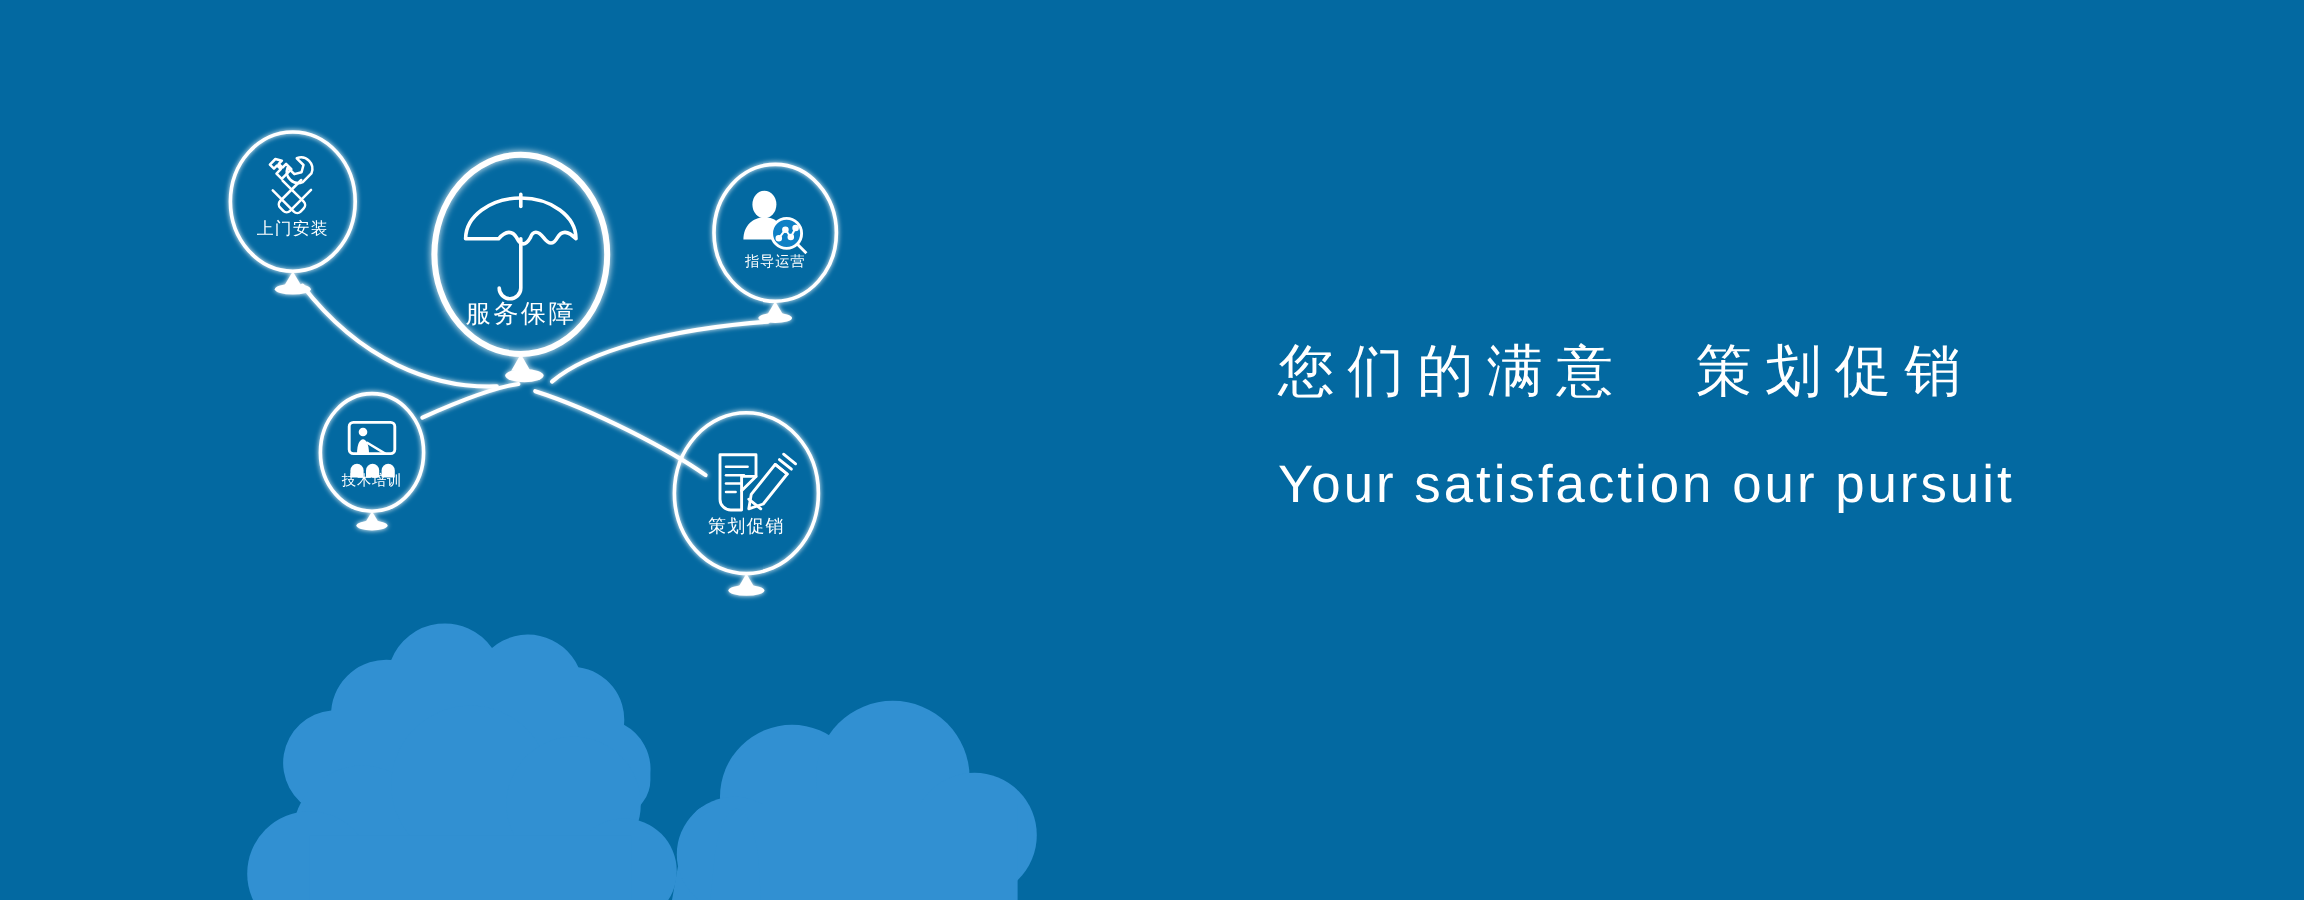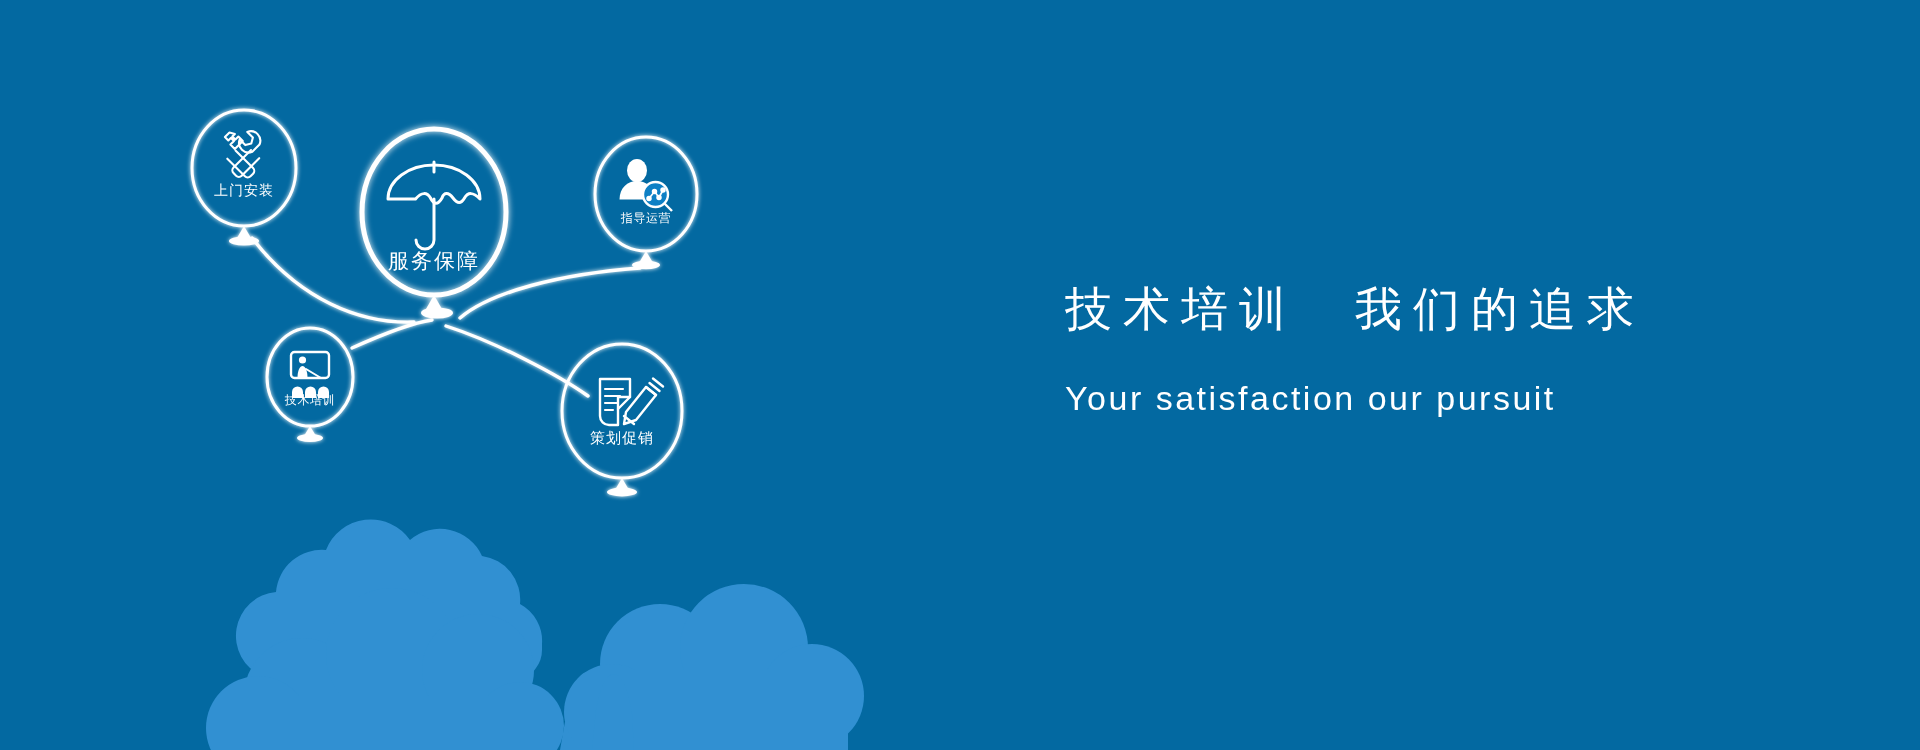--- a/index.html
+++ b/index.html
@@ -42,21 +42,21 @@
     color:#ffffff;
     font-size:47px;
     line-height:1.25;
     letter-spacing:11px;
     font-weight:400;
     white-space:pre;
   }
   #slogan .subline {
     margin-top:40px;
     color:#ffffff;
-    font-size:34px;
+    font-size:44px;
     letter-spacing:2.5px;
     font-weight:400;
     white-space:pre;
   }
 
   
   .node-label { fill:#ffffff; font-family:"Liberation Sans","DejaVu Sans",sans-serif; }
 </style>
 </head>
 <body>
@@ -264,17 +264,17 @@
                  c-4 7 -8 7 -11.5 0
                  c-3.5 -6 -9 -6 -15 1
                  z"></path>
         <path d="M434 199 l0 41 a9 9 0 0 1 -18 0"></path>
       </g>
       <text class="node-label" x="434" y="268" text-anchor="middle" font-size="21" letter-spacing="2" fill="#ffffff">服务保障</text>
     </g>
   </svg>
 
   <div id="slogan">
-    <div class="headline">技术培训　我们的追求</div>
+    <div class="headline">您们的满意　策划促销</div>
     <div class="subline">Your satisfaction our pursuit</div>
   </div>
 
 </div>
 
 </body></html>

